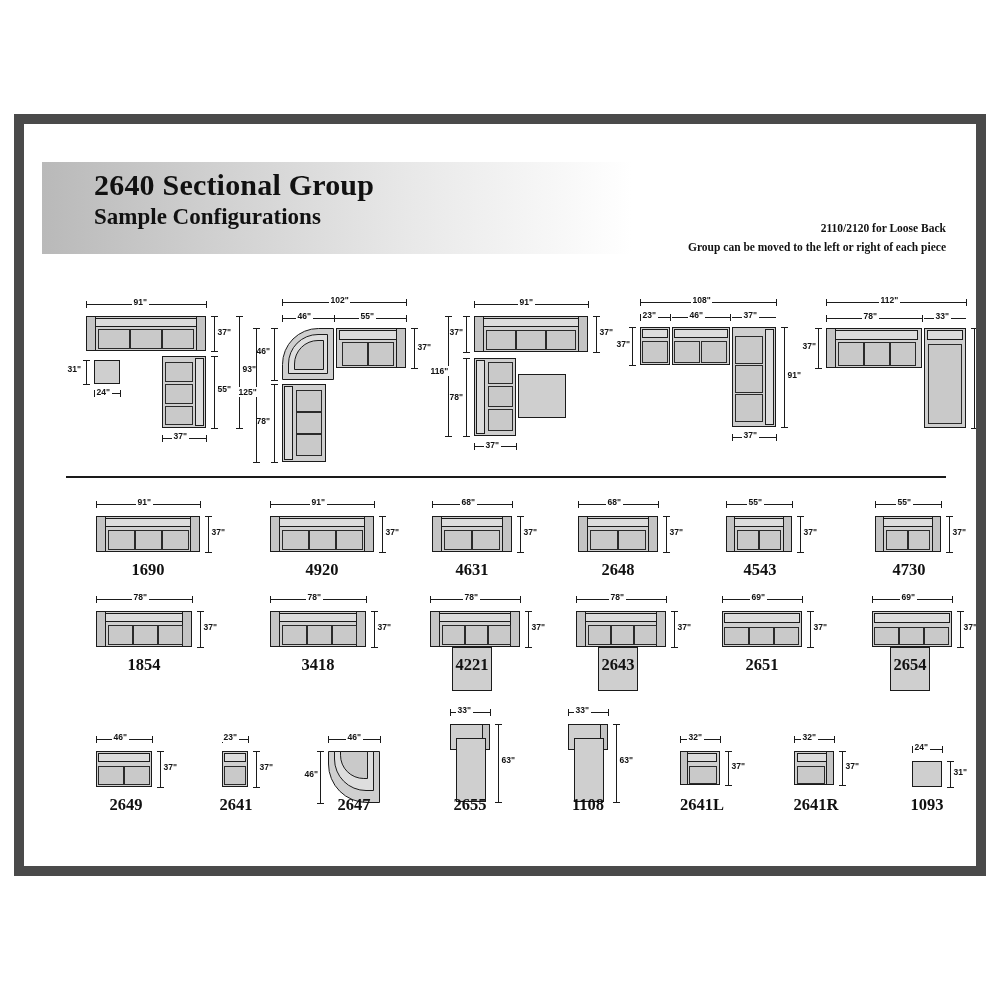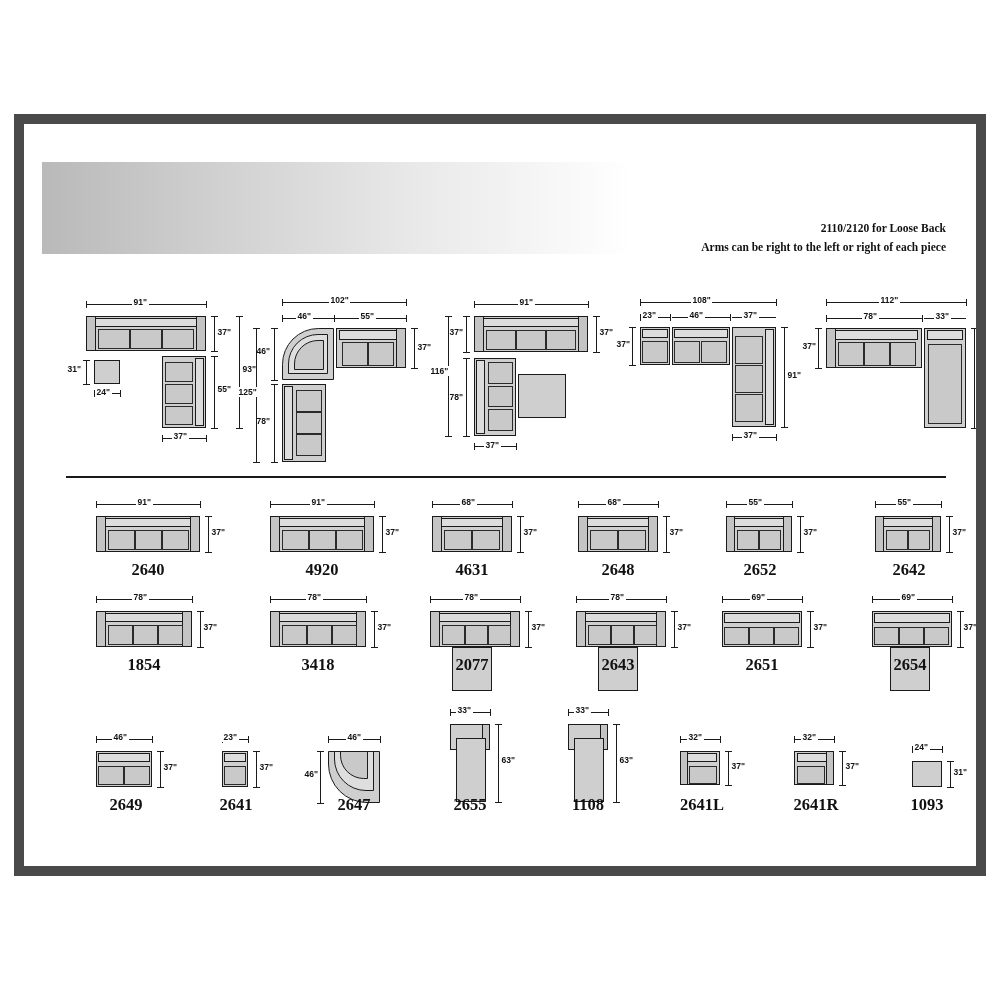--- a/index.html
+++ b/index.html
@@ -109,22 +109,24 @@
   }
 </style>
 </head>
 <body>
 
 <div class="page-wrap">
   <div class="frame">
     <div class="sheet">
 
       <div class="title-band"></div>
+      <div class="title-main">2640 Sectional Group</div>
+      <div class="title-sub">Sample Configurations</div>
       <div class="note-1">2110/2120 for Loose Back</div>
-      <div class="note-2">Arms can be right to the left or right of each piece</div>
+      <div class="note-2">Group can be moved to the left or right of each piece</div>
 
       <div class="cfg-row">
 
         <div class="cfg" style="left:40px;width:200px;height:175px;">
           <div class="dim-h" style="left:22px;top:10px;width:120px;"></div>
           <div class="tick-v" style="left:22px;top:6.5px;"></div>
           <div class="tick-v" style="left:142px;top:6.5px;"></div>
           <div class="dlabel" style="left:68px;top:3px;">91"</div>
 
           <div class="body" style="left:22px;top:22px;width:120px;height:35px;"></div>
@@ -364,21 +366,21 @@
         <div class="back" style="left:12px;top:16px;width:96px;height:9px;"></div>
         <div class="arm" style="left:8px;top:14px;width:10px;height:36px;"></div>
         <div class="arm" style="left:102px;top:14px;width:10px;height:36px;"></div>
         <div class="cush" style="left:20px;top:28px;width:27px;height:20px;"></div>
         <div class="cush" style="left:47px;top:28px;width:27px;height:20px;"></div>
         <div class="cush" style="left:74px;top:28px;width:27px;height:20px;"></div>
         <div class="dim-v" style="left:120px;top:14px;height:36px;"></div>
         <div class="tick-h" style="left:116.5px;top:14px;"></div>
         <div class="tick-h" style="left:116.5px;top:50px;"></div>
         <div class="dlabel" style="left:122px;top:25px;">37"</div>
-        <div class="cat-name" style="left:8px;top:58px;width:104px;">2640</div>
+        <div class="cat-name" style="left:8px;top:58px;width:104px;">1690</div>
       </div>
 
       <div class="cat-item" style="left:238px;top:378px;">
         <div class="dim-h" style="left:8px;top:2px;width:104px;"></div>
         <div class="tick-v" style="left:8px;top:-1.5px;"></div>
         <div class="tick-v" style="left:112px;top:-1.5px;"></div>
         <div class="dlabel" style="left:48px;top:-5px;">91"</div>
         <div class="body" style="left:8px;top:14px;width:104px;height:36px;"></div>
         <div class="back" style="left:12px;top:16px;width:96px;height:9px;"></div>
         <div class="arm" style="left:8px;top:14px;width:10px;height:36px;"></div>
@@ -437,39 +439,39 @@
         <div class="body" style="left:8px;top:14px;width:66px;height:36px;"></div>
         <div class="back" style="left:12px;top:16px;width:58px;height:9px;"></div>
         <div class="arm" style="left:8px;top:14px;width:9px;height:36px;"></div>
         <div class="arm" style="left:65px;top:14px;width:9px;height:36px;"></div>
         <div class="cush" style="left:19px;top:28px;width:22px;height:20px;"></div>
         <div class="cush" style="left:41px;top:28px;width:22px;height:20px;"></div>
         <div class="dim-v" style="left:82px;top:14px;height:36px;"></div>
         <div class="tick-h" style="left:78.5px;top:14px;"></div>
         <div class="tick-h" style="left:78.5px;top:50px;"></div>
         <div class="dlabel" style="left:84px;top:25px;">37"</div>
-        <div class="cat-name" style="left:-2px;top:58px;width:88px;">2652</div>
+        <div class="cat-name" style="left:-2px;top:58px;width:88px;">4543</div>
       </div>
 
       <div class="cat-item" style="left:843px;top:378px;">
         <div class="dim-h" style="left:8px;top:2px;width:66px;"></div>
         <div class="tick-v" style="left:8px;top:-1.5px;"></div>
         <div class="tick-v" style="left:74px;top:-1.5px;"></div>
         <div class="dlabel" style="left:29px;top:-5px;">55"</div>
         <div class="body" style="left:8px;top:14px;width:66px;height:36px;"></div>
         <div class="back" style="left:12px;top:16px;width:58px;height:9px;"></div>
         <div class="arm" style="left:8px;top:14px;width:9px;height:36px;"></div>
         <div class="arm" style="left:65px;top:14px;width:9px;height:36px;"></div>
         <div class="cush" style="left:19px;top:28px;width:22px;height:20px;"></div>
         <div class="cush" style="left:41px;top:28px;width:22px;height:20px;"></div>
         <div class="dim-v" style="left:82px;top:14px;height:36px;"></div>
         <div class="tick-h" style="left:78.5px;top:14px;"></div>
         <div class="tick-h" style="left:78.5px;top:50px;"></div>
         <div class="dlabel" style="left:84px;top:25px;">37"</div>
-        <div class="cat-name" style="left:-2px;top:58px;width:88px;">2642</div>
+        <div class="cat-name" style="left:-2px;top:58px;width:88px;">4730</div>
       </div>
 
       <div class="cat-item" style="left:64px;top:473px;">
         <div class="dim-h" style="left:8px;top:2px;width:96px;"></div>
         <div class="tick-v" style="left:8px;top:-1.5px;"></div>
         <div class="tick-v" style="left:104px;top:-1.5px;"></div>
         <div class="dlabel" style="left:44px;top:-5px;">78"</div>
         <div class="body" style="left:8px;top:14px;width:96px;height:36px;"></div>
         <div class="back" style="left:12px;top:16px;width:88px;height:9px;"></div>
         <div class="arm" style="left:8px;top:14px;width:10px;height:36px;"></div>
@@ -513,21 +515,21 @@
         <div class="arm" style="left:8px;top:14px;width:10px;height:36px;"></div>
         <div class="arm" style="left:88px;top:14px;width:10px;height:36px;"></div>
         <div class="cush" style="left:20px;top:28px;width:23px;height:20px;"></div>
         <div class="cush" style="left:43px;top:28px;width:23px;height:20px;"></div>
         <div class="cush" style="left:66px;top:28px;width:23px;height:20px;"></div>
         <div class="dim-v" style="left:106px;top:14px;height:36px;"></div>
         <div class="tick-h" style="left:102.5px;top:14px;"></div>
         <div class="tick-h" style="left:102.5px;top:50px;"></div>
         <div class="dlabel" style="left:108px;top:25px;">37"</div>
         <div class="chaise" style="left:30px;top:50px;width:40px;height:44px;"></div>
-        <div class="cat-name" style="left:-2px;top:58px;width:104px;">2077</div>
+        <div class="cat-name" style="left:-2px;top:58px;width:104px;">4221</div>
       </div>
 
       <div class="cat-item" style="left:544px;top:473px;">
         <div class="dim-h" style="left:8px;top:2px;width:90px;"></div>
         <div class="tick-v" style="left:8px;top:-1.5px;"></div>
         <div class="tick-v" style="left:98px;top:-1.5px;"></div>
         <div class="dlabel" style="left:41px;top:-5px;">78"</div>
         <div class="body" style="left:8px;top:14px;width:90px;height:36px;"></div>
         <div class="back" style="left:12px;top:16px;width:82px;height:9px;"></div>
         <div class="arm" style="left:8px;top:14px;width:10px;height:36px;"></div>

